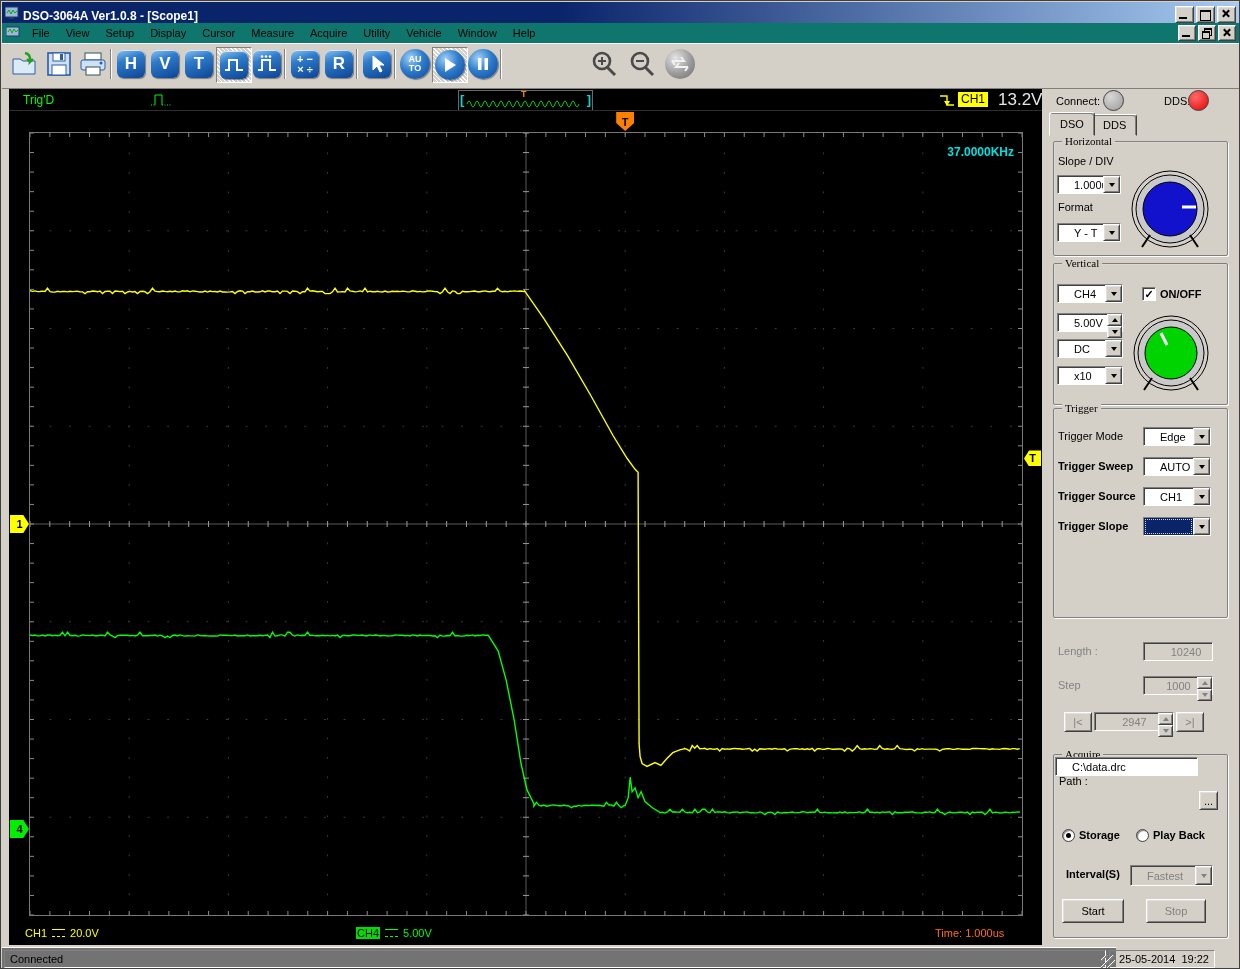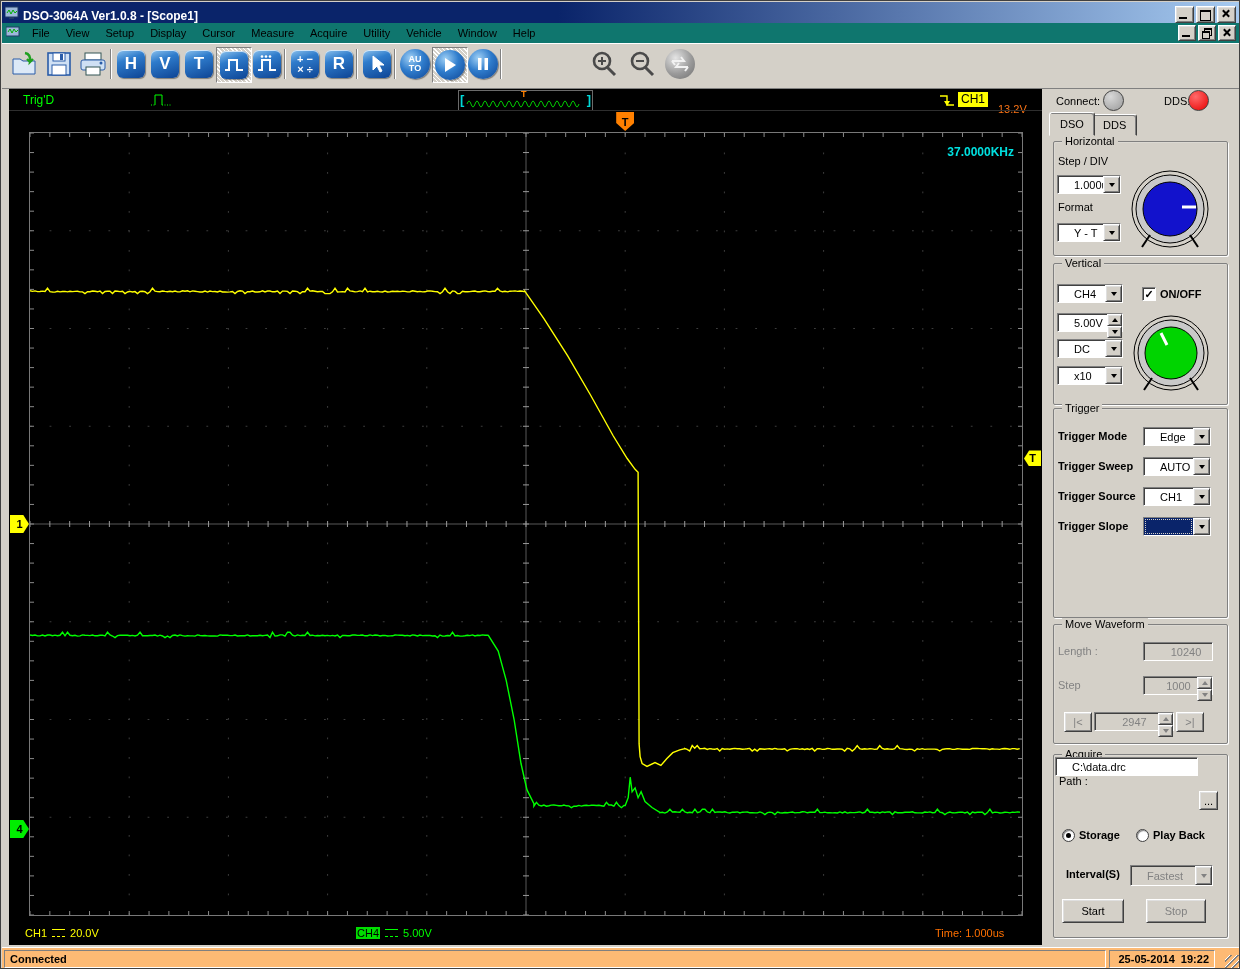--- a/index.html
+++ b/index.html
@@ -59,21 +59,21 @@
   .coupling{display:inline-block;width:13px;height:6px;border-top:1px solid;border-bottom:1px dashed;margin:0 5px;}
   
   #panel{left:1045px;top:88px;width:193px;height:856px;background:#d4d0c8;}
   .led{width:19px;height:19px;border-radius:50%;border:1px solid #404040;}
   .tab{position:absolute;height:20px;padding:0 10px;display:flex;align-items:center;
     background:#d4d0c8;border:1px solid;border-color:#fff #404040 #d4d0c8 #fff;
     border-radius:3px 3px 0 0;box-shadow:inset -1px 1px 0 #808080;}
   .tab.sel{z-index:2;font-weight:normal;height:22px;top:23px!important;}
   .grp{position:absolute;left:7px;width:173px;border:1px solid #808080;border-radius:2px;
     box-shadow:1px 1px 0 #fff, inset 1px 1px 0 #ffffff33;}
-  .grp-label{position:absolute;top:-7px;left:8px;background:#d4d0c8;padding:0 3px;}
+  .grp-label{position:absolute;top:-7px;left:8px;background:#d4d0c8;padding:0 3px;font-family:Liberation Serif, serif;}
   .lbl{position:absolute;white-space:nowrap;}
   .dis{color:#828282;}
   .sunken{background:#fff;border:1px solid;border-color:#808080 #fff #fff #808080;
     box-shadow:inset 1px 1px 0 #404040;}
   .raisedc{background:#d4d0c8;border:1px solid;border-color:#fff #404040 #404040 #fff;
     box-shadow:inset 1px 1px 0 #dfdfdf, inset -1px -1px 0 #808080;}
   .combo{position:absolute;height:17px;display:flex;}
   .combo .val{flex:1;display:flex;align-items:center;padding-left:16px;overflow:hidden;}
   .combo .btn{width:15px;display:flex;align-items:center;justify-content:center;}
   .arr-d{width:0;height:0;border:3px solid transparent;border-top:4px solid #000;margin-top:3px;}
@@ -82,21 +82,21 @@
   .spinbtns{width:15px;display:flex;flex-direction:column;}
   .spinbtns .sb{flex:1;display:flex;align-items:center;justify-content:center;}
   .chkbox{position:absolute;width:12px;height:12px;background:#fff;border:1px solid;
     border-color:#808080 #fff #fff #808080;box-shadow:inset 1px 1px 0 #404040;
     display:flex;align-items:center;justify-content:center;font-size:11px;font-weight:bold;}
   .radio{position:absolute;width:11px;height:11px;border-radius:50%;background:#fff;
     border:1px solid #404040;box-shadow:inset 1px 1px 1px #808080;}
   .radio.on::after{content:"";position:absolute;left:3px;top:3px;width:5px;height:5px;border-radius:50%;background:#000;}
   .pushbtn{position:absolute;display:flex;align-items:center;justify-content:center;}
   
-  #statusbar{left:1px;top:946px;width:1238px;height:22px;background:#fdba74;border-top:1px solid #fff;font-weight:bold;}
+  #statusbar{left:1px;top:946px;width:1114px;height:22px;background:#737373;border-top:1px solid #fff;}
   .sb-panel{position:absolute;top:2px;height:18px;border:1px solid;border-color:#808080 #fff #fff #808080;
     display:flex;align-items:center;padding:0 5px;box-sizing:border-box;}
   .grip{position:absolute;right:1px;bottom:1px;width:14px;height:14px;
     background:repeating-linear-gradient(135deg,transparent 0 3px,#fff 3px 4px,#808080 4px 5px);}
   .pre{white-space:pre;}
 </style>
 </head>
 <body>
 
 <div class="abs titlebar">
@@ -289,21 +289,21 @@
       <path d="M2 10 q2 -6 4 0 t4 0 t4 0 t4 0 t4 0 t4 0 t4 0 t4 0 t4 0 t4 0 t4 0 t4 0 t4 0 t4 0 t4 0 t4 0 t4 0 t4 0 t4 0 t4 0 t4 0 t4 0 t4 0 t4 0 t4 0 t4 0 t4 0 t4 0" fill="none" stroke="#00cc00" stroke-width="1"></path>
     </svg>
   </div>
   <div class="abs" style="left:930px;top:3px">
     <svg width="16" height="17">
         <polyline points="1,4 8,4 8,13 15,13" fill="none" stroke="#ffff00" stroke-width="1.4"></polyline>
         <polygon points="5,9 11,9 8,14" fill="#ffff00"></polygon>
       </svg>
   </div>
   <div class="abs" style="left:949px;top:3px;background:#ffff00;color:#000;font-size:12px;padding:0 3px;height:15px;line-height:15px">CH1</div>
-  <div class="abs" style="left:989px;top:13px;color:#f97316;font-size:11px;height:15px;line-height:15px">13.2V</div>
+  <div class="abs" style="left:989px;top:3px;color:#e5e5e5;font-size:17px;height:15px;line-height:15px">13.2V</div>
   <div class="abs" style="left:0;top:21px;width:1033px;border-top:1px solid #2e2e2e"></div>
 
   <div class="abs" id="plot">
     <svg id="scope-svg" width="992" height="782" viewBox="0 0 992 782">
         <line x1="99.2" y1="0" x2="99.2" y2="782" stroke="#3d3d3d" stroke-dasharray="1.8 17.7" stroke-width="1"></line>
         <line x1="198.4" y1="0" x2="198.4" y2="782" stroke="#3d3d3d" stroke-dasharray="1.8 17.7" stroke-width="1"></line>
         <line x1="297.6" y1="0" x2="297.6" y2="782" stroke="#3d3d3d" stroke-dasharray="1.8 17.7" stroke-width="1"></line>
         <line x1="396.8" y1="0" x2="396.8" y2="782" stroke="#3d3d3d" stroke-dasharray="1.8 17.7" stroke-width="1"></line>
         <line x1="595.2" y1="0" x2="595.2" y2="782" stroke="#3d3d3d" stroke-dasharray="1.8 17.7" stroke-width="1"></line>
         <line x1="694.4" y1="0" x2="694.4" y2="782" stroke="#3d3d3d" stroke-dasharray="1.8 17.7" stroke-width="1"></line>
@@ -636,21 +636,21 @@
   <div class="tab sel" style="left:3px;top:24px">
       <span>DSO</span>
     </div>
   <div class="tab" style="left:46px;top:25px">
       <span>DDS</span>
     </div>
 
   <div class="grp" style="top:52px;height:113px">
     <span class="grp-label">Horizontal</span>
   </div>
-  <span class="lbl" style="left:12px;top:66px">Step / DIV</span>
+  <span class="lbl" style="left:12px;top:66px">Slope / DIV</span>
   <div class="combo sunken" style="left:11px;top:86px;width:62px">
     <span class="val">1.000us</span>
       <span class="btn raisedc">
         <i class="arr-d"></i>
       </span>
   </div>
   <span class="lbl" style="left:12px;top:112px">Format</span>
   <div class="combo sunken" style="left:11px;top:134px;width:62px">
     <span class="val">Y - T</span>
       <span class="btn raisedc">
@@ -707,21 +707,21 @@
     <circle cx="39" cy="39" r="33" fill="#c9c9c9" stroke="#000"></circle>
     <circle cx="39" cy="39" r="26" fill="#00d400" stroke="#000"></circle>
     <line x1="29" y1="19" x2="35" y2="31" stroke="#fff" stroke-width="3"></line>
     <line x1="12" y1="76" x2="20" y2="64" stroke="#000" stroke-width="2"></line>
     <line x1="58" y1="64" x2="66" y2="76" stroke="#000" stroke-width="2"></line>
   </svg>
 
   <div class="grp" style="top:319px;height:208px">
     <span class="grp-label">Trigger</span>
   </div>
-  <span class="lbl" style="left:12px;top:341px;font-weight:bold">Trigger Mode</span>
+  <span class="lbl" style="left:12px;top:341px;font-weight:normal">Trigger Mode</span>
   <div class="combo sunken" style="left:97px;top:338px;width:66px">
     <span class="val">Edge</span>
       <span class="btn raisedc">
         <i class="arr-d"></i>
       </span>
   </div>
   <span class="lbl" style="left:12px;top:371px;font-weight:bold">Trigger Sweep</span>
   <div class="combo sunken" style="left:97px;top:368px;width:66px">
     <span class="val">AUTO</span>
       <span class="btn raisedc">
@@ -736,23 +736,20 @@
       </span>
   </div>
   <span class="lbl" style="left:12px;top:431px;font-weight:bold">Trigger Slope</span>
   <div class="combo sunken" style="left:97px;top:428px;width:66px">
     <span class="val" style="background:#0a246a;outline:1px dotted #d4d0c8;outline-offset:-2px"></span>
     <span class="btn raisedc">
         <i class="arr-d"></i>
       </span>
   </div>
 
-  <div class="grp" style="top:535px;height:118px">
-    <span class="grp-label">Move Waveform</span>
-  </div>
   <span class="lbl dis" style="left:12px;top:556px">Length :</span>
   <div class="combo sunken dis" style="left:97px;top:553px;width:68px;background:#d4d0c8">
     <span class="val" style="justify-content:center">10240</span>
   </div>
   <span class="lbl dis" style="left:12px;top:590px">Step</span>
   <div class="combo sunken dis" style="left:97px;top:587px;width:68px;background:#d4d0c8">
     <span class="val" style="justify-content:center">1000</span>
     <span class="spinbtns">
         <span class="sb raisedc">
           <i class="arr-u"></i>

